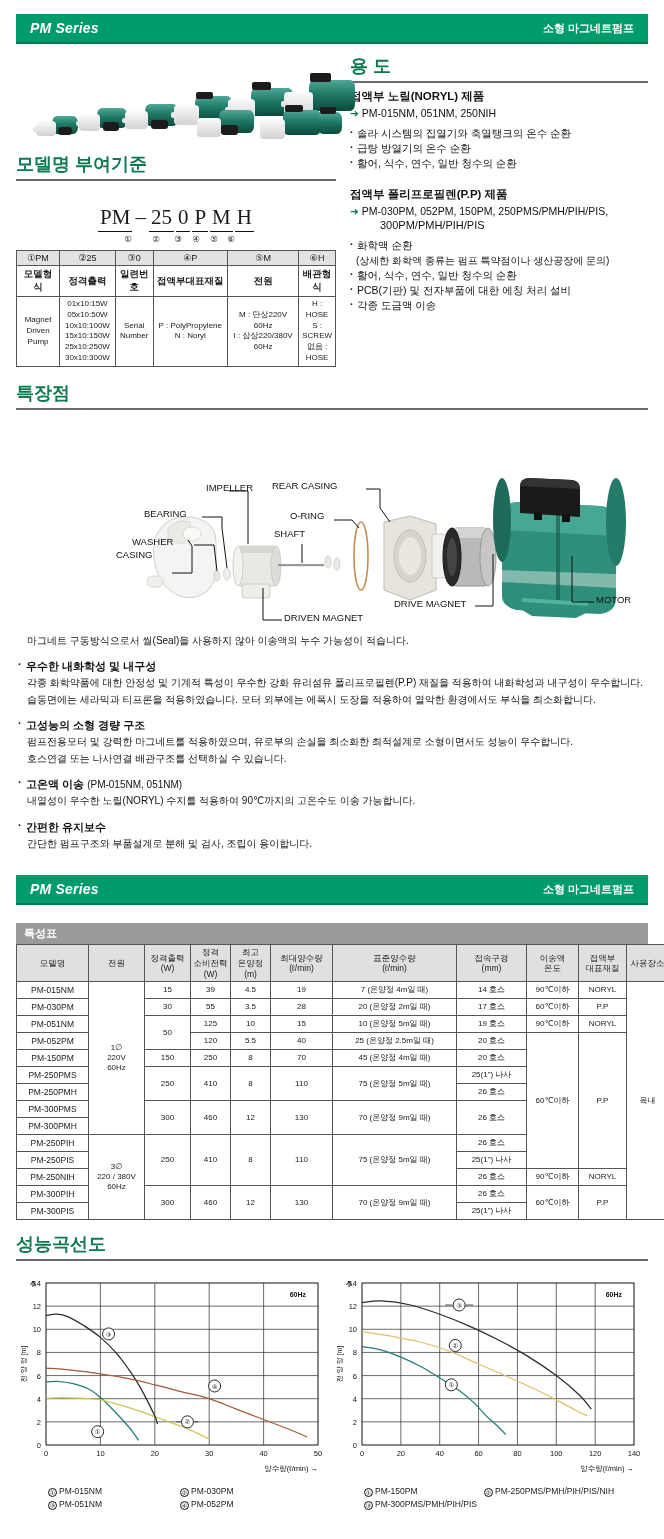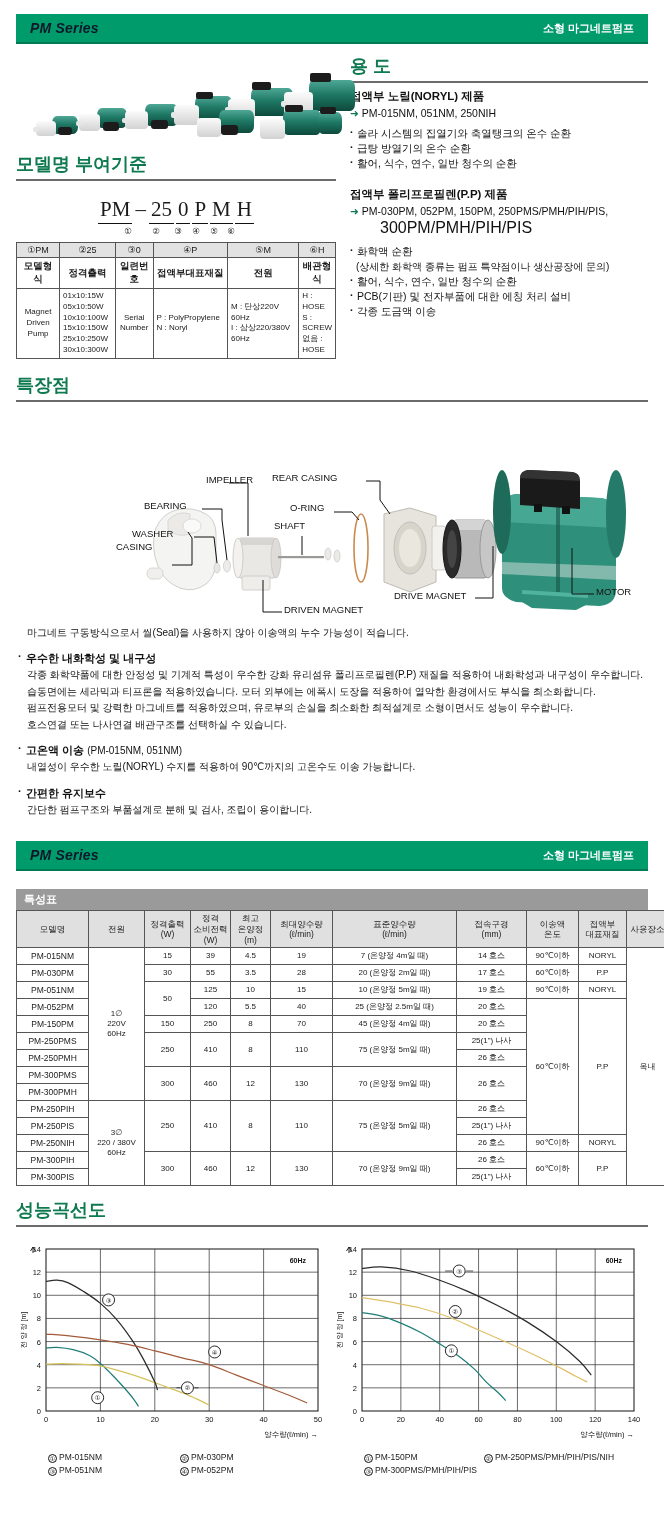--- a/index.html
+++ b/index.html
@@ -18,21 +18,21 @@
     margin: 14px 16px 0 16px;
     height: 30px;
     background: #009b6b;
     border-bottom: 2px solid #007a53;
     display: flex;
     align-items: center;
     justify-content: space-between;
     padding: 0 14px;
   }
   .banner .b-title {
-    color: #0f172a;
+    color: #ffffff;
     font-size: 14px;
     font-weight: bold;
     font-style: italic;
     letter-spacing: .2px;
   }
   .banner .b-sub {
     color: #ffffff;
     font-size: 11px;
     font-weight: bold;
   }
@@ -66,42 +66,42 @@
     border-radius: 4px;
   }
   .pump .nozzle {
     position:absolute; background:#e6e6e6; border-radius:2px;
   }
 
   
   .u-h { font-size: 11.5px; font-weight: bold; color:#111; margin: 6px 0 3px; }
   .u-arrow { font-size: 10.5px; color:#111; margin: 0 0 2px 0; display:flex; }
   .u-arrow .ar { color:#0f7a4f; margin-right:3px; font-weight:bold; }
-  .u-cont { font-size: 16px; color:#111; margin: 0 0 2px 30px; }
+  .u-cont { font-size: 11px; color:#111; margin: 0 0 2px 30px; }
   .u-li { font-size: 10.5px; color:#111; margin: 1px 0; padding-left: 7px; position: relative; }
   .u-li:before { content:"·"; position:absolute; left:0; top:-1px; font-weight:bold; }
   .u-note { font-size: 10px; color:#111; margin: 0 0 1px 6px; }
   .u-gap { height: 9px; }
 
   
-  .code-line { text-align:center; margin: 16px 0 2px 0; font-family:"Liberation Serif", serif; }
+  .code-line { text-align:center; margin: 24px 0 2px 0; font-family:"Liberation Serif", serif; }
   .code-line .tok {
     display:inline-block; font-size:21px; letter-spacing:0px;
     border-bottom: 1.5px solid #111; padding: 0 2px 1px 2px; margin: 0 1px;
   }
   .code-line .dash { display:inline-block; font-size:21px; padding:0 2px; }
   .code-nums { text-align:center; font-size:8.5px; margin: 1px 0 6px 0; }
   .code-nums span { display:inline-block; }
 
   
   table.mtbl { border-collapse: collapse; width: 100%; font-size: 8.5px; }
   table.mtbl td, table.mtbl th { border: 1px solid #555; padding: 2px 3px; vertical-align: middle; }
   table.mtbl thead td { background: #e2e2e2; text-align:center; font-size:9px; }
   table.mtbl .r2 td { text-align:center; font-weight:bold; font-size:9.5px; background:#fff; }
-  table.mtbl .body td { text-align:left; line-height:1.35; font-size:8px; }
+  table.mtbl .body td { text-align:center; line-height:1.35; font-size:8px; }
   table.mtbl .body td.ctr { text-align:center; }
   .pwlist { line-height: 1.32; }
 
   
   .diagram { position: relative; height: 210px; margin: 6px 16px 0 16px; }
   .lbl { position:absolute; font-size:9.5px; color:#111; font-family:"Liberation Sans", sans-serif; white-space:nowrap; }
 
   
   .feat { margin: 8px 18px 0 18px; }
   .f-h { font-size: 11px; font-weight: bold; color:#111; position: relative; padding-left: 8px; margin-top: 11px; }
@@ -392,20 +392,23 @@
 
   <div class="feat">
     <div class="f-p">마그네트 구동방식으로서 씰(Seal)을 사용하지 않아 이송액의 누수 가능성이 적습니다.</div>
 
     <div class="f-h">
       <span>우수한 내화학성 및 내구성</span><span class="sm"></span>
     </div>
     <div class="f-p">각종 화학약품에 대한 안정성 및 기계적 특성이 우수한 강화 유리섬유 폴리프로필렌(P.P) 재질을 적용하여 내화학성과 내구성이 우수합니다.</div>
     <div class="f-p">습동면에는 세라믹과 티프론을 적용하였습니다. 모터 외부에는 에폭시 도장을 적용하여 열악한 환경에서도 부식을 최소화합니다.</div>
 
+    <div class="f-h">
+      <span>고성능의 소형 경량 구조</span><span class="sm"></span>
+    </div>
     <div class="f-p">펌프전용모터 및 강력한 마그네트를 적용하였으며, 유로부의 손실을 최소화한 최적설계로 소형이면서도 성능이 우수합니다.</div>
     <div class="f-p">호스연결 또는 나사연결 배관구조를 선택하실 수 있습니다.</div>
 
     <div class="f-h">
       <span>고온액 이송</span> <span class="sm">(PM-015NM, 051NM)</span>
     </div>
     <div class="f-p">내열성이 우수한 노릴(NORYL) 수지를 적용하여 90℃까지의 고온수도 이송 가능합니다.</div>
 
     <div class="f-h">
       <span>간편한 유지보수</span><span class="sm"></span>

